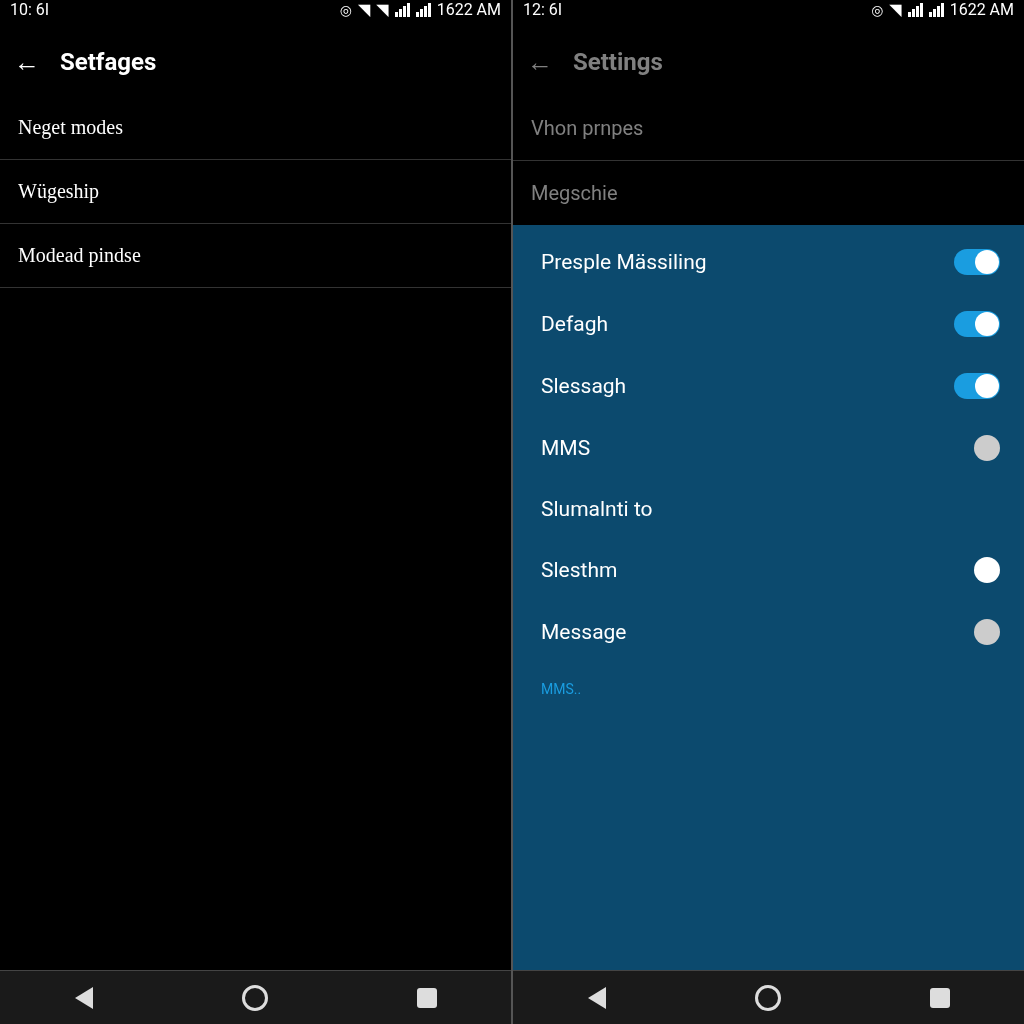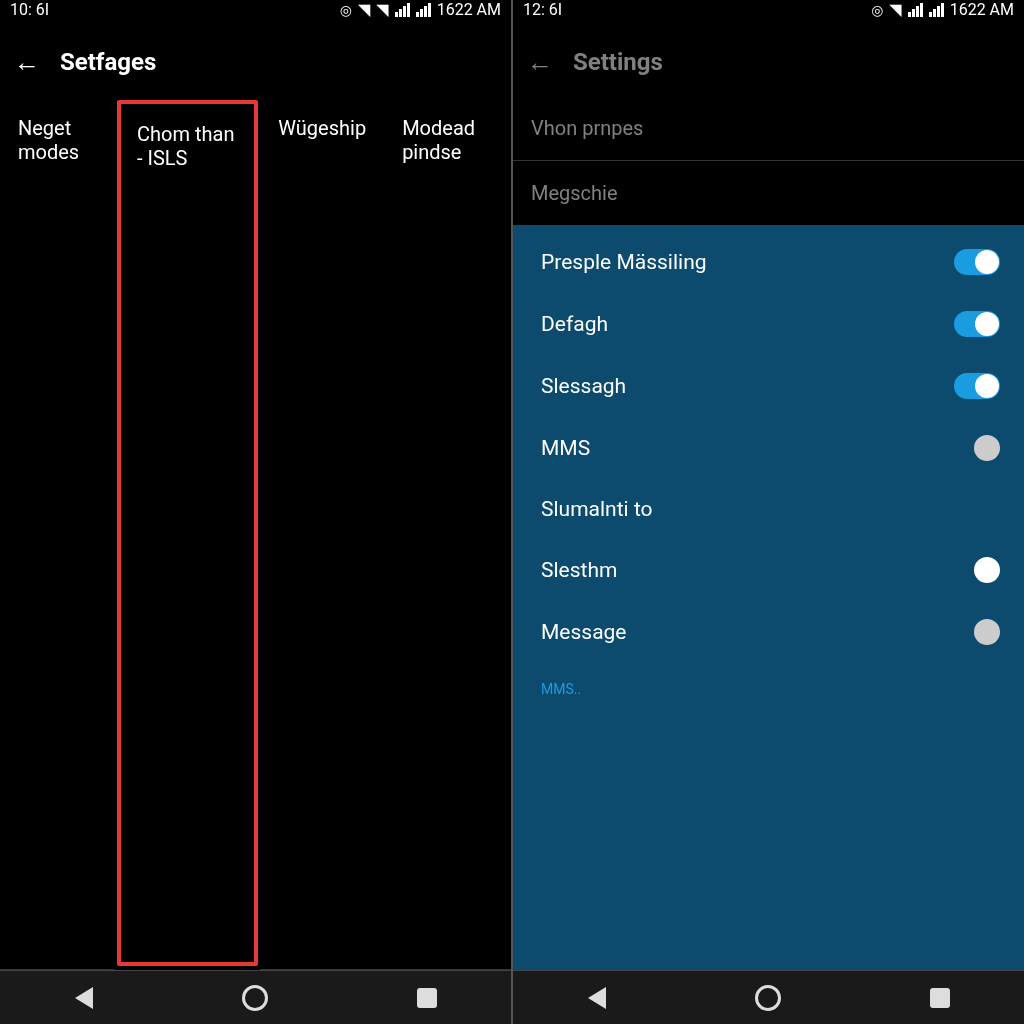--- a/index.html
+++ b/index.html
@@ -48,21 +48,22 @@
     color: #808080;
   }
   .title {
     color: #fff;
     font-size: 24px;
     font-weight: 700;
   }
   .list {
     flex: 1;
     display: flex;
-    flex-direction: row;
+    flex-direction: column;
+    font-family: Liberation Serif, serif;
   }
   .item {
     padding: 20px 18px;
     color: #fff;
     font-size: 20px;
     border-bottom: 1px solid #333;
   }
   .phone-right .item-top {
     color: #808080;
   }
@@ -188,21 +189,20 @@
         </div>
       <span>1622 AM</span>
     </div>
   </div>
   <div class="header">
     <span class="back-arrow">←</span>
     <span class="title">Setfages</span>
   </div>
   <div class="list">
     <div class="item">Neget modes</div>
-    <div class="item highlight">Chom than - ISLS</div>
     <div class="item">Wügeship</div>
     <div class="item">Modead pindse</div>
     <div style="flex:1"></div>
   </div>
   <div class="nav-bar">
     <div class="nav-triangle"></div>
     <div class="nav-circle"></div>
     <div class="nav-square"></div>
   </div>
 </div>

